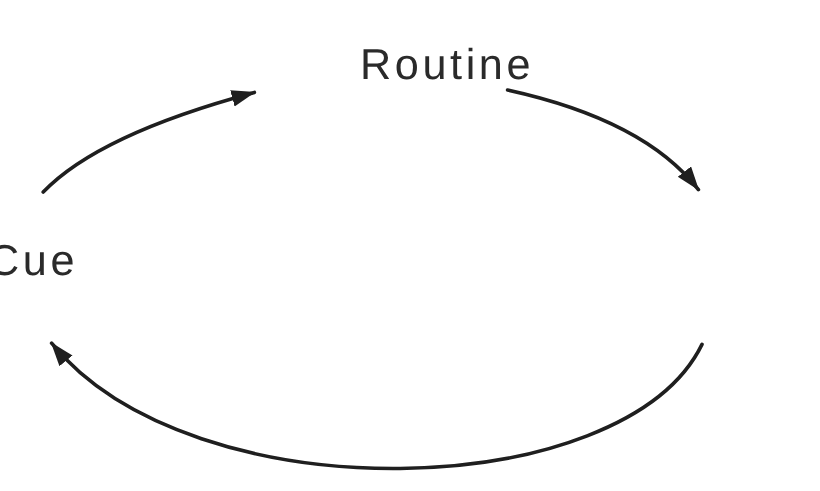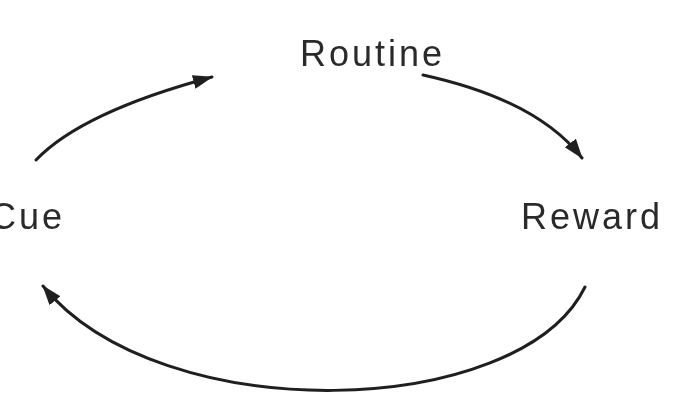--- a/index.html
+++ b/index.html
@@ -51,17 +51,16 @@
 
     <path d="M 36 160 Q 82 112 212 77" fill="none" stroke-width="3" stroke-linecap="round" marker-end="url(#arrowhead)" stroke="#1f1f1f"></path>
 
     <path d="M 423 75 Q 537 100 582 158" fill="none" stroke-width="3" stroke-linecap="round" marker-end="url(#arrowhead)" stroke="#1f1f1f"></path>
 
     <path d="M 585 287 C 520 420 160 430 43 286" fill="none" stroke-width="3" stroke-linecap="round" marker-end="url(#arrowhead)" stroke="#1f1f1f"></path>
   </svg>
 
   <div class="node-label label-routine">Routine</div>
 
-  <div class="node-label label-reward">Reward</div>
 
   <div class="node-label label-cue">Cue</div>
 
 </div>
 
 </body></html>

